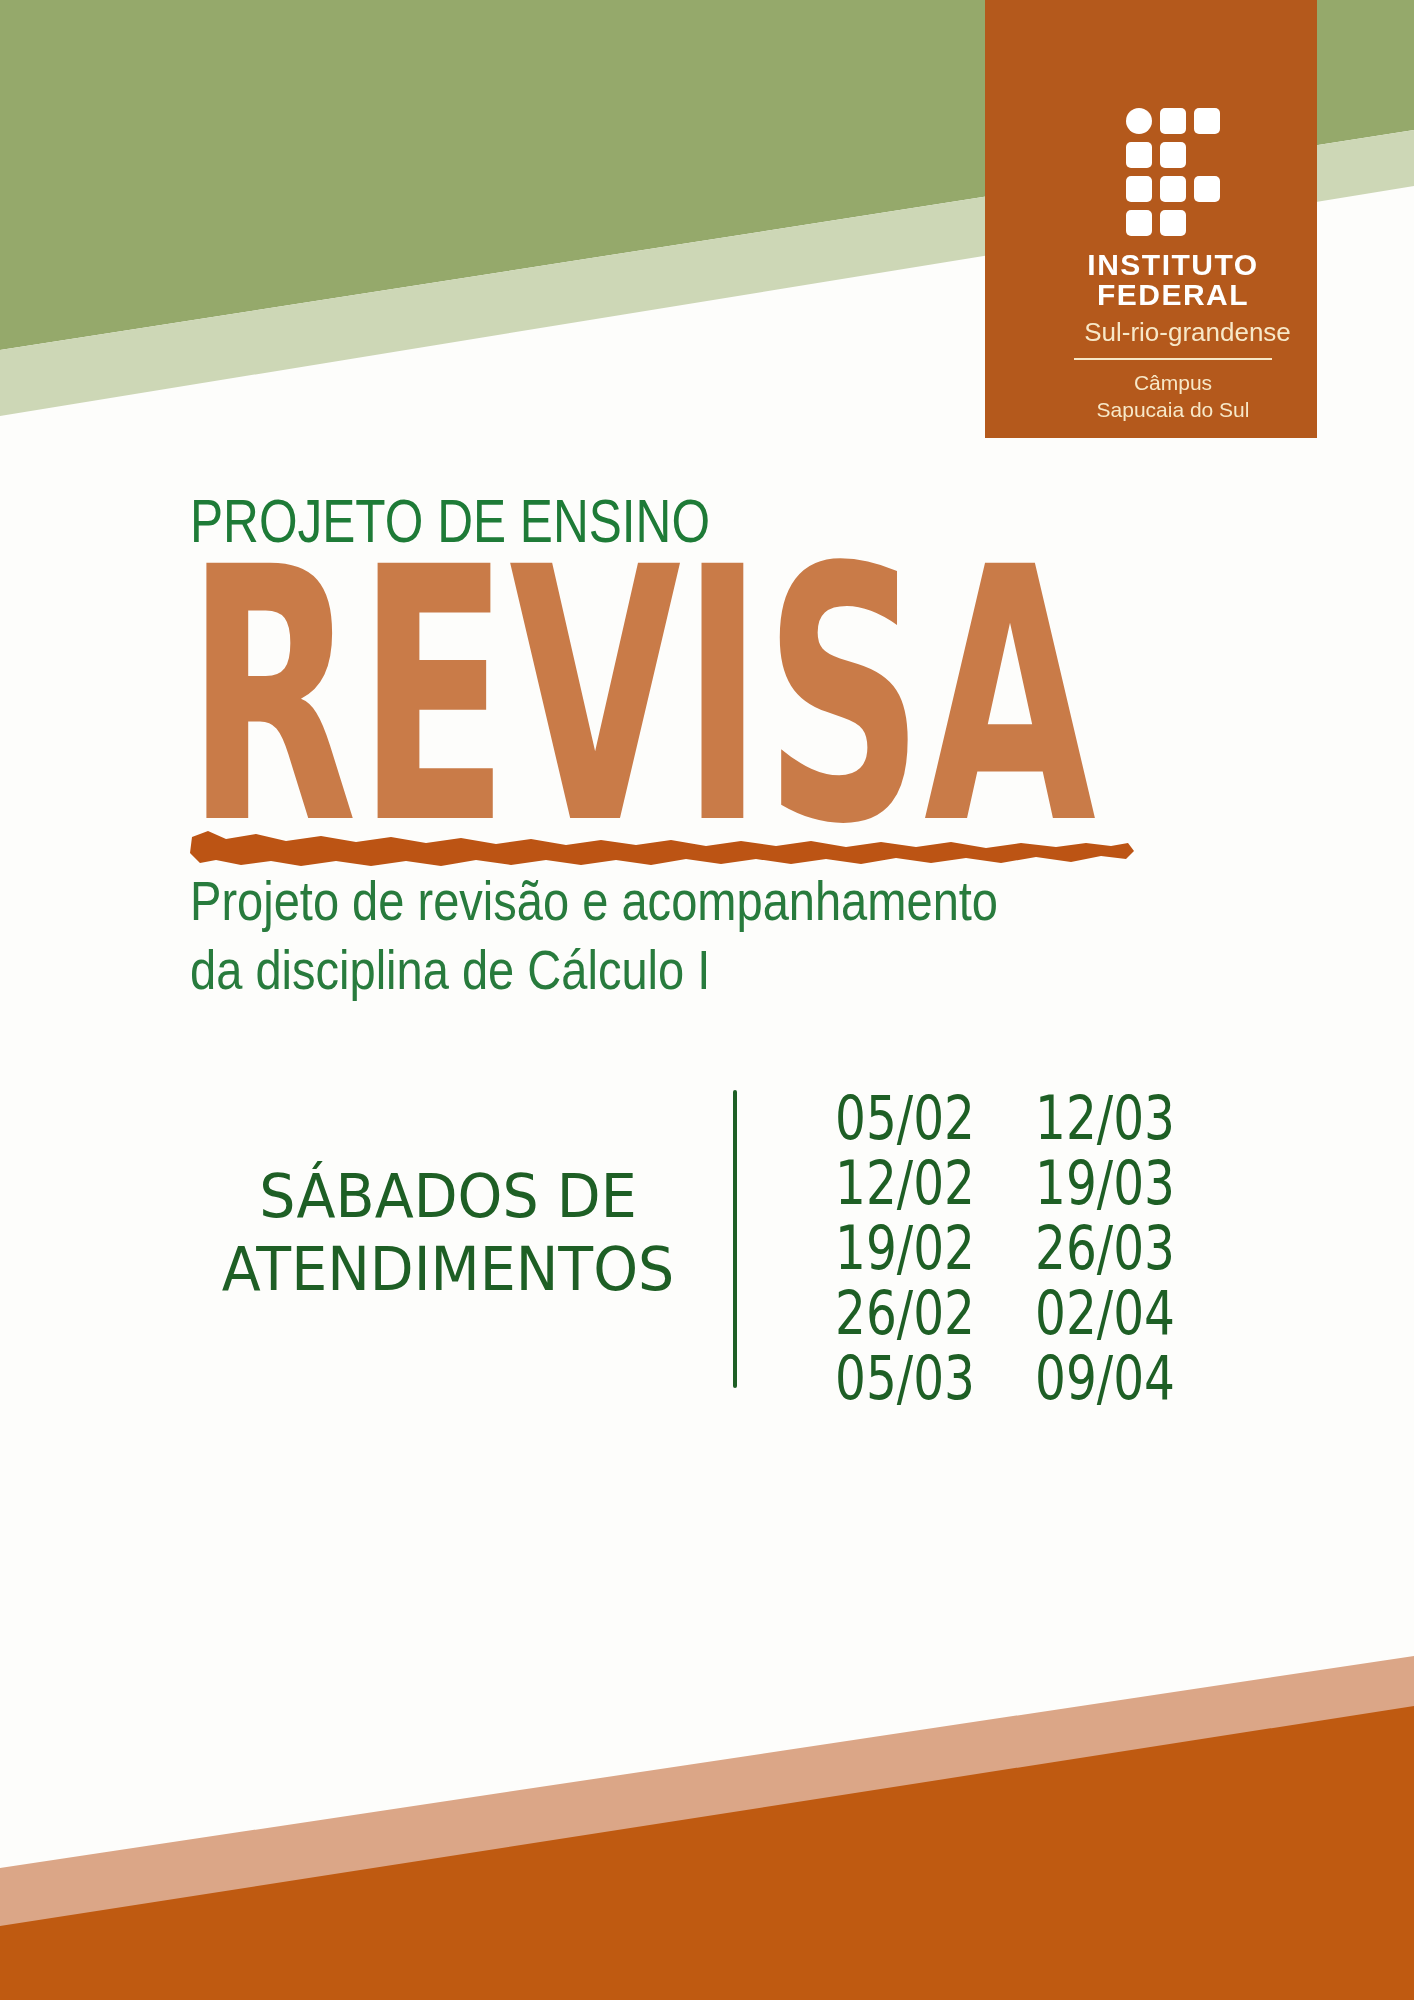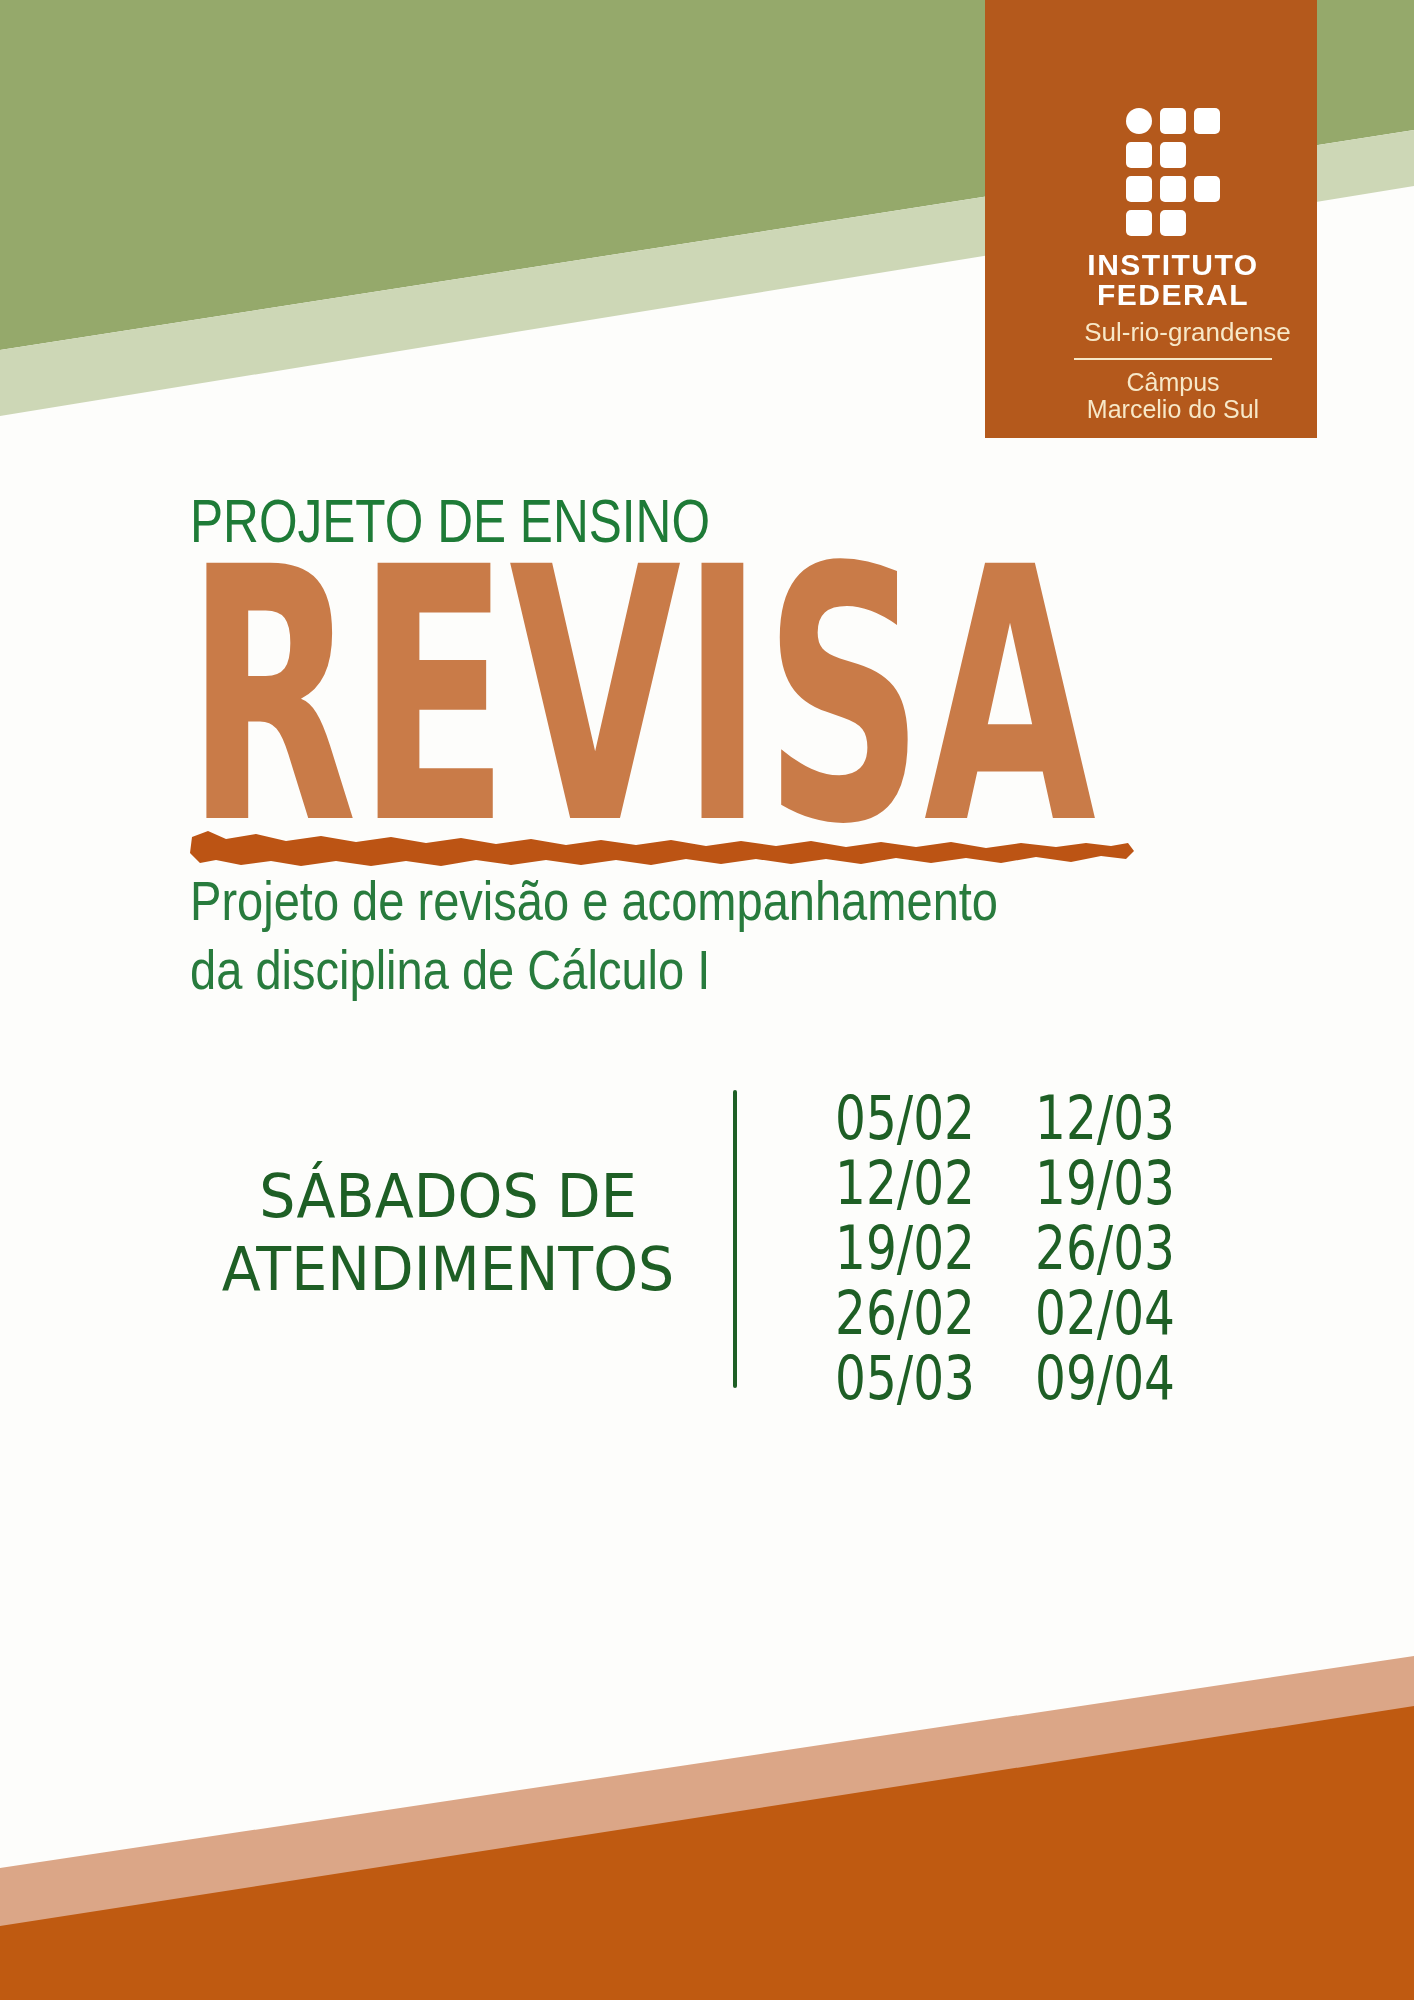--- a/index.html
+++ b/index.html
@@ -31,21 +31,21 @@
     grid-auto-rows:26px;
     gap:8px;
   }
   .if-grid .cell{background:#fff;border-radius:5px;}
   .if-grid .dot{background:#fff;border-radius:50%;}
   .if-grid .blank{background:transparent;}
   .inst-line{color:#fff;font-weight:bold;font-size:30px;line-height:30px;letter-spacing:1.5px;white-space:nowrap;}
   .inst-line.first{margin-top:14px;}
   .sul-line{color:var(--cream);font-size:26px;line-height:30px;margin-top:7px;white-space:nowrap;margin-left:29px;}
   .logo-divider{width:198px;height:2px;background:var(--cream);margin:11px 0 9px 0;}
-  .campus-line{color:var(--cream);font-size:25px;line-height:27px;white-space:nowrap;}
+  .campus-line{color:var(--cream);font-size:21px;line-height:27px;white-space:nowrap;}
   
   .kicker{
     position:absolute;left:190px;top:490px;
     font-size:62px;line-height:62px;color:var(--kicker_green);
     transform:scaleX(0.8);transform-origin:left center;white-space:nowrap;
   }
   .revisa-svg{position:absolute;left:182px;top:550px;}
   .underline-svg{position:absolute;left:186px;top:815px;}
   .subtitle{
     position:absolute;left:190px;top:866px;
@@ -104,21 +104,21 @@
         <span class="cell"></span>
       <span class="cell"></span>
         <span class="cell"></span>
         <span class="blank"></span>
     </div>
     <div class="inst-line first">INSTITUTO</div>
     <div class="inst-line">FEDERAL</div>
     <div class="sul-line">Sul-rio-grandense</div>
     <div class="logo-divider"></div>
     <div class="campus-line">Câmpus</div>
-    <div class="campus-line">Marcelio do Sul</div>
+    <div class="campus-line">Sapucaia do Sul</div>
   </div>
 
   <div class="kicker">PROJETO DE ENSINO</div>
 
   <svg class="revisa-svg" width="950" height="280" viewBox="0 0 950 280">
     <text x="4" y="268" font-family="DejaVu Sans, sans-serif" font-weight="bold" font-size="350" textLength="910" lengthAdjust="spacingAndGlyphs" style="fill:var(--title_orange)">REVISA</text>
   </svg>
 
   <svg class="underline-svg" width="950" height="60" viewBox="0 0 950 60">
     <polygon style="fill:var(--stroke_orange)" points="

